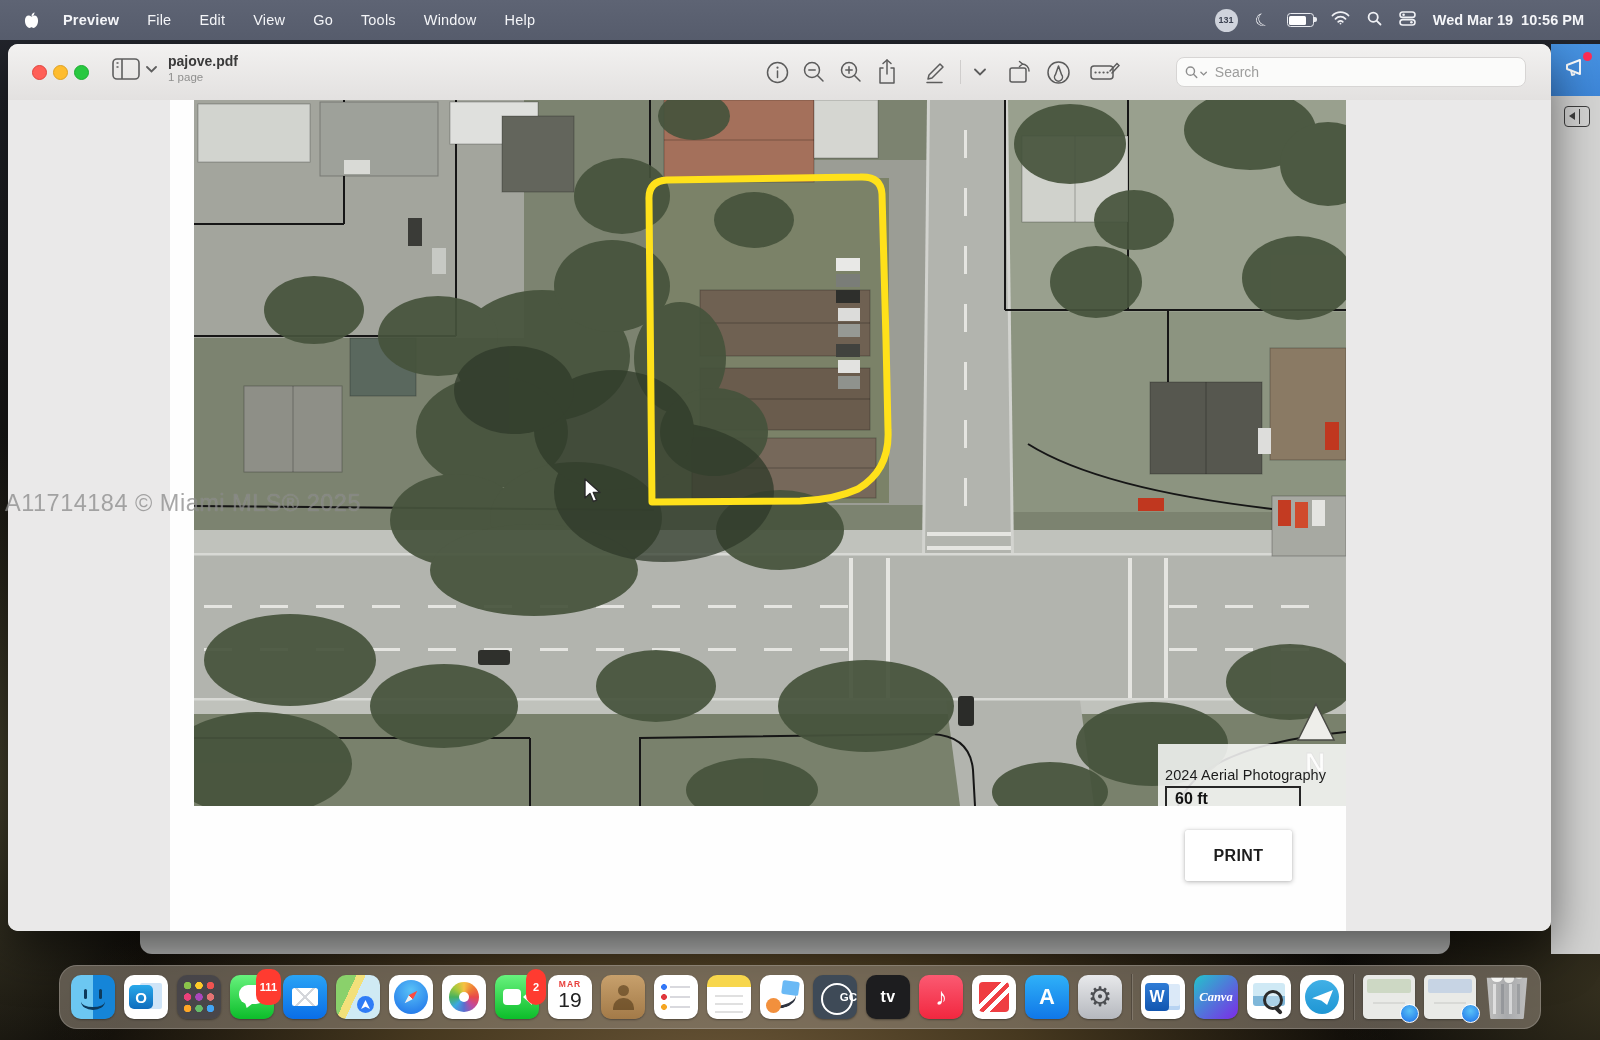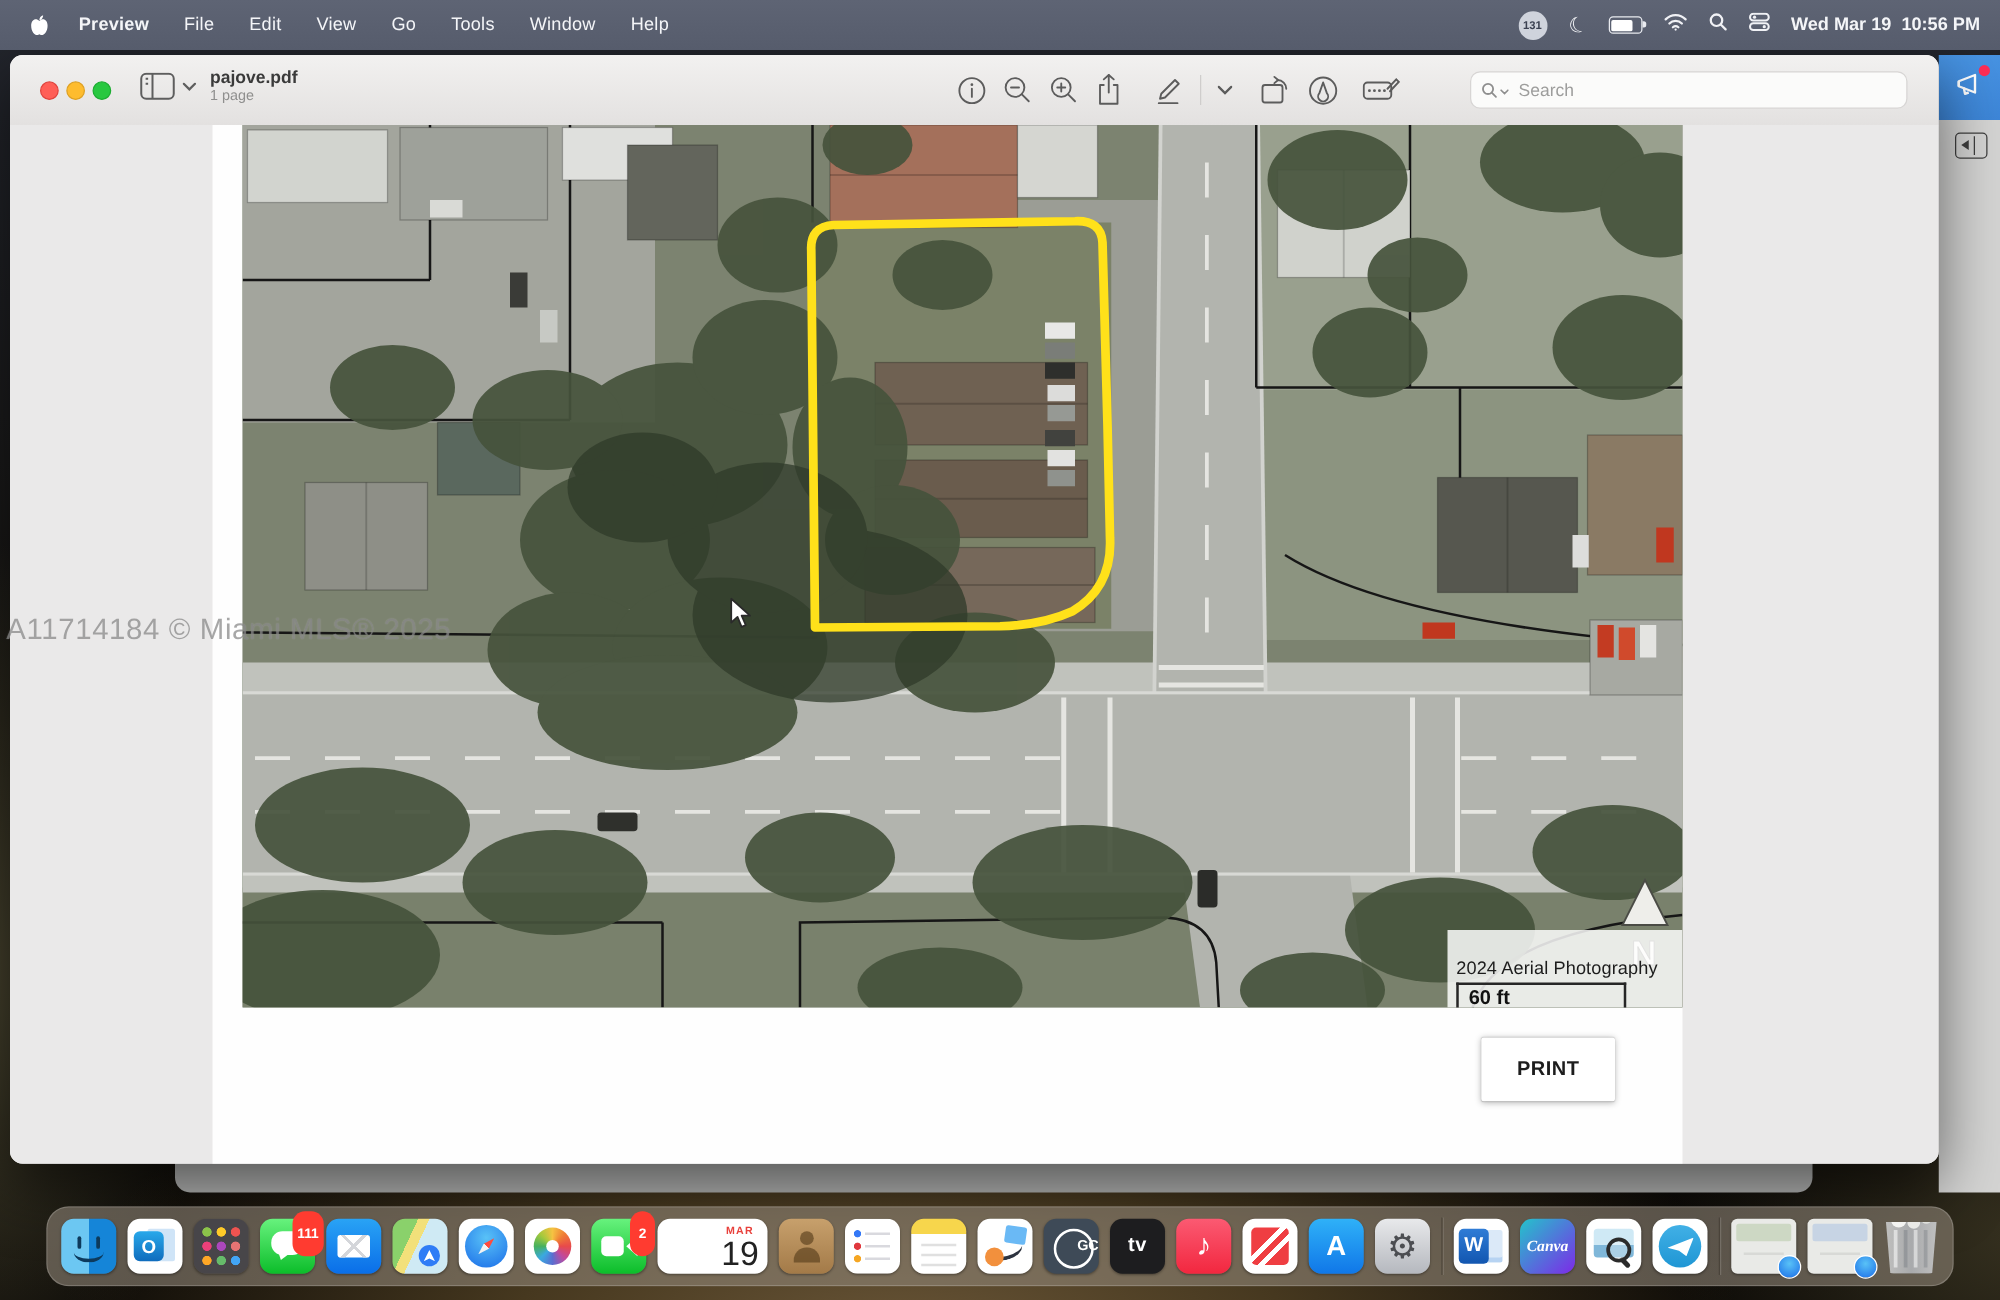--- a/index.html
+++ b/index.html
@@ -119,23 +119,23 @@
   .safari{background:#fff;}
   .safari::before{content:"";position:absolute;left:5px;top:5px;width:34px;height:34px;border-radius:50%;background:radial-gradient(circle at 50% 30%,#59c2f7,#1b6de8);}
   .safari::after{content:"";position:absolute;left:13px;top:13px;width:18px;height:18px;transform:rotate(45deg);
     background:linear-gradient(180deg,#ff4b3e 50%,#f2f2f2 50%);clip-path:polygon(50% 0,66% 50%,50% 100%,34% 50%);}
   
   .photos{background:#fff;}
   .photos::before{content:"";position:absolute;left:7px;top:7px;width:30px;height:30px;border-radius:50%;
     background:conic-gradient(#f5c242,#ef7d36,#e84a4a,#c04a9e,#5a6ed0,#3aa9e0,#47b15e,#a6c93c,#f5c242);filter:blur(.4px);}
   .photos::after{content:"";position:absolute;left:17px;top:17px;width:10px;height:10px;border-radius:50%;background:#fff;}
   
-  .calendar{background:#fff;display:flex;flex-direction:column;align-items:center;padding-left:44px;}
+  .calendar{background:#fff;display:flex;flex-direction:column;align-items:center;}
   .cal-month{color:#e8413c;font-size:8.5px;font-weight:700;letter-spacing:1px;margin-top:4px;}
-  .cal-day{color:#222;font-size:27px;font-weight:400;margin-top:-1px;}
+  .cal-day{color:#222;font-size:21px;font-weight:400;margin-top:-1px;}
   
   .contacts{background:linear-gradient(180deg,#c9a succeed06a,#a87c46);background:linear-gradient(180deg,#c7a06c,#a37a48);}
   .contacts::before{content:"";position:absolute;left:17px;top:10px;width:11px;height:11px;border-radius:50%;background:rgba(82,56,24,.6);}
   .contacts::after{content:"";position:absolute;left:12px;top:23px;width:21px;height:12px;border-radius:10px 10px 0 0;background:rgba(82,56,24,.6);}
   
   .reminders{background:#fff;background-image:
     radial-gradient(circle at 10px 12px,#3478f6 0 2.6px,transparent 3.2px),
     radial-gradient(circle at 10px 22px,#e0383e 0 2.6px,transparent 3.2px),
     radial-gradient(circle at 10px 32px,#f5a623 0 2.6px,transparent 3.2px),
     linear-gradient(#d9d9de,#d9d9de),linear-gradient(#d9d9de,#d9d9de),linear-gradient(#d9d9de,#d9d9de);

